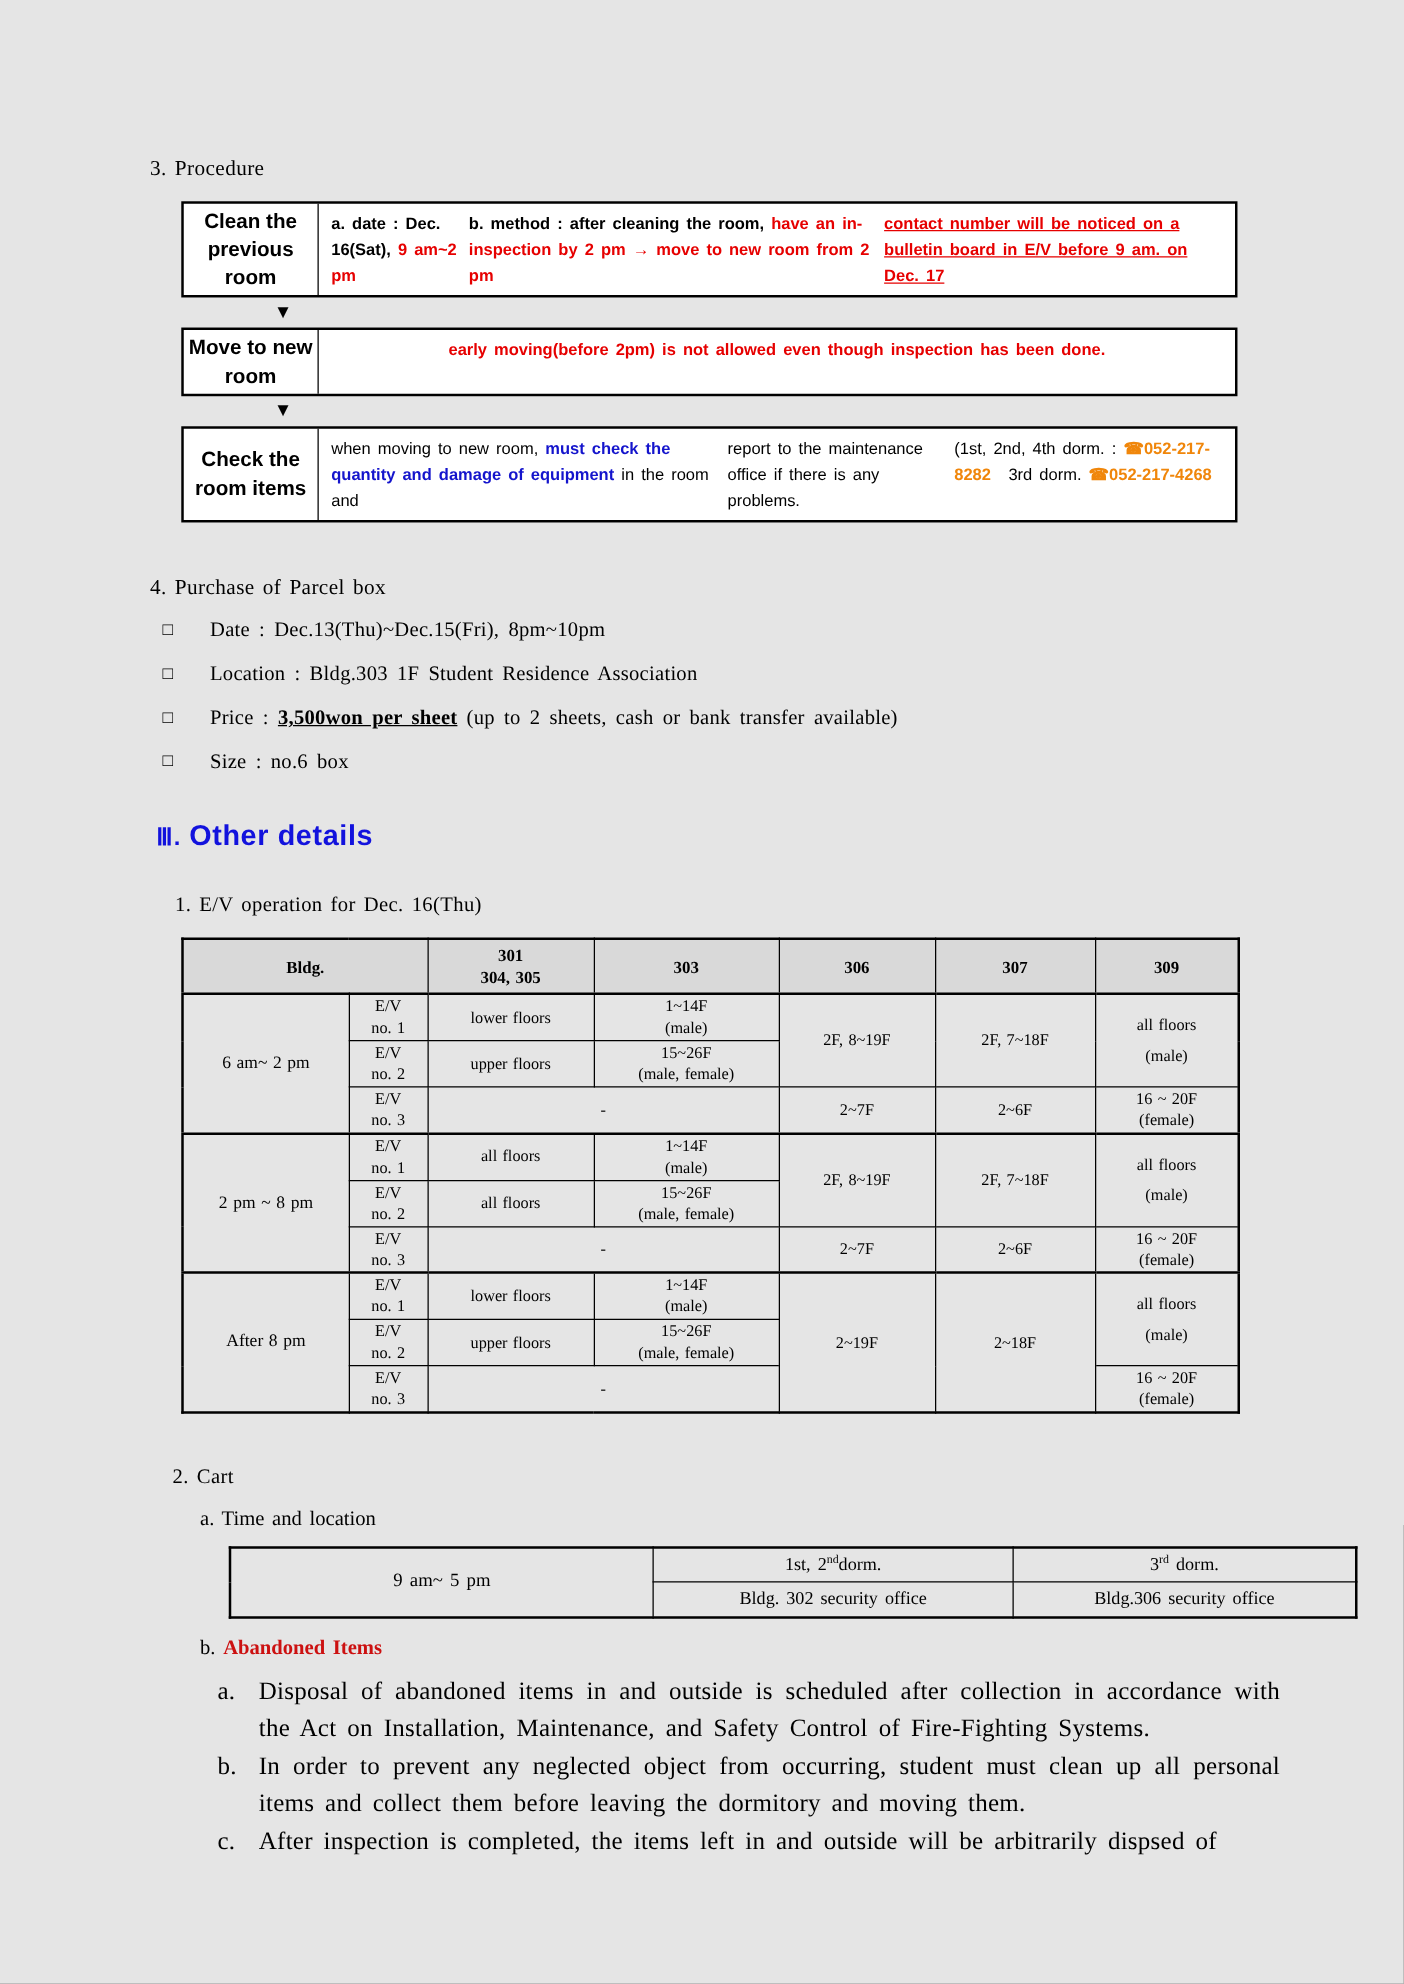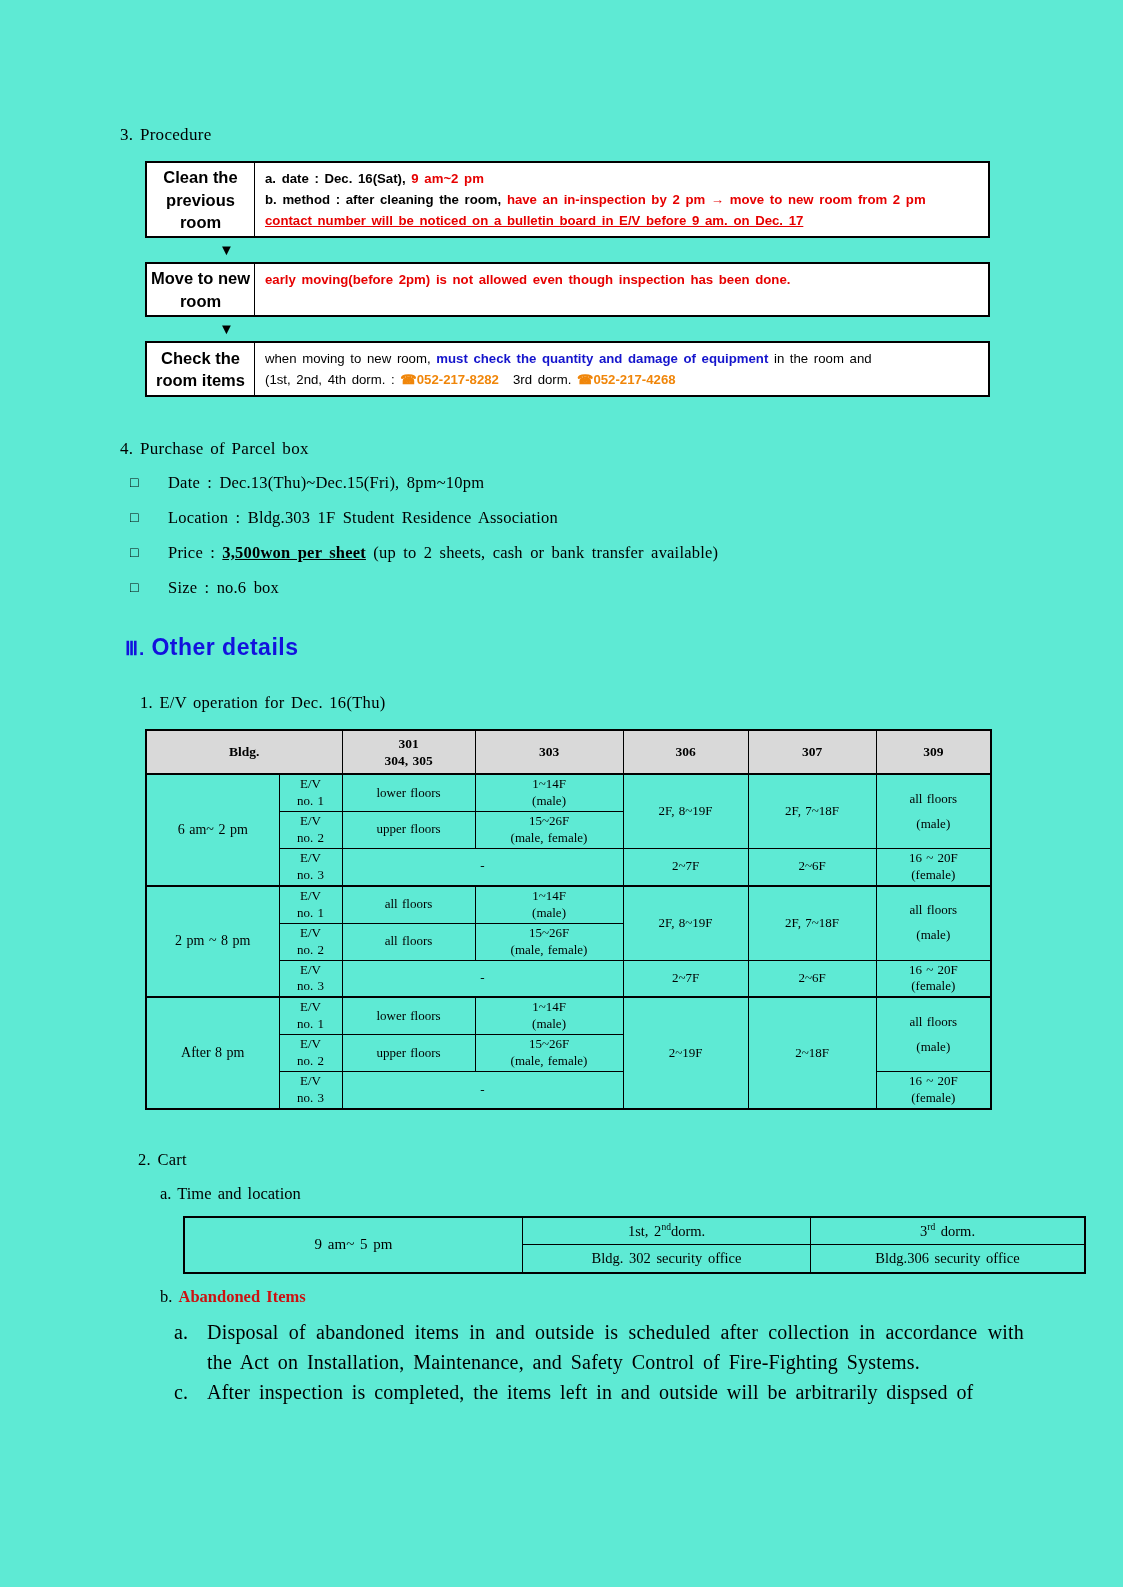--- a/index.html
+++ b/index.html
@@ -1,21 +1,21 @@
 <!DOCTYPE html>
 <html><head>
 <meta charset="utf-8">
 <style>
   * { margin:0; padding:0; box-sizing:border-box; }
   html,body { background:#888; }
   .page {
     position:relative;
     width:1123px; height:1587px;
     margin:0 auto;
-    background:#5eead4;
+    background:#e5e5e5;
     font-family:"Liberation Serif", serif;
     color:#000;
     padding:125px 0 0 118px;
     overflow:hidden;
   }
   
   .h-serif { font-size:17px; letter-spacing:0.3px; word-spacing:2px; }
   .sec3 { margin:0 0 16px 2px; }
   .sec4 { margin:42px 0 0 2px; }
   .evop { margin:32px 0 0 22px; font-size:16.5px; }
@@ -27,21 +27,21 @@
   
   .flow { width:845px; margin-left:27px; font-family:"Liberation Sans", sans-serif; }
   .stepbox { display:flex; border:2px solid #000; background:#fff; }
   .steplabel {
     width:108px; flex:0 0 108px;
     border-right:1px solid #000;
     display:flex; align-items:center; justify-content:center; text-align:center;
     font-weight:bold; font-size:16.5px; line-height:1.35; padding:3px 2px;
   }
   .stepcontent {
-    flex:1; padding:5px 10px; display:flex; flex-direction:column; justify-content:flex-start;
+    flex:1; padding:5px 10px; display:flex; flex-direction:row; justify-content:center;
     font-size:13.2px; line-height:1.6; word-spacing:2px;
   }
   .b { font-weight:bold; }
   .redb { color:#e60000; font-weight:bold; }
   .redbu { color:#e60000; font-weight:bold; text-decoration:underline; }
   .blueb { color:#1414cc; font-weight:bold; }
   .orangeb { color:#f0860a; font-weight:bold; }
   .note-line { font-size:12.2px; }
   .flow-arrow { display:block; margin:3px 0 3px 74px; font-size:15px; color:#000; line-height:1.2; }
 
@@ -109,20 +109,21 @@
         <div><span class="redb">early moving(before 2pm) is not allowed even though inspection has been done.</span></div>
       </div>
     </div>
 
     <span class="flow-arrow">▼</span>
 
     <div class="stepbox">
       <div class="steplabel">Check the room items</div>
       <div class="stepcontent">
         <div><span>when moving to new room, </span><span class="blueb">must check the quantity and damage of equipment</span><span> in the room and</span></div>
+        <div><span>report to the maintenance office if there is any problems.</span></div>
         <div><span>(1st, 2nd, 4th dorm. : </span><span class="orangeb">☎052-217-8282</span><span style="margin-left:14px">3rd dorm. </span><span class="orangeb">☎052-217-4268</span></div>
       </div>
     </div>
   </div>
 
   <div class="h-serif sec4">4. Purchase of Parcel box</div>
 
   <ul class="parcel-list">
     <li><span class="cbx">□</span><span>Date : Dec.13(Thu)~Dec.15(Fri), 8pm~10pm</span></li>
     <li><span class="cbx">□</span><span>Location : Bldg.303 1F Student Residence Association</span></li>
@@ -265,16 +266,17 @@
     </tr>
   </tbody>
     </table>
 
   <div class="subb">
     <span>b. </span><span class="red-bold">Abandoned Items</span>
   </div>
 
   <div class="aband">
     <p><span class="marker">a.</span><span>Disposal of abandoned items in and outside is scheduled after collection in accordance with the Act on Installation, Maintenance, and Safety Control of Fire-Fighting Systems.</span></p>
+    <p><span class="marker">b.</span><span>In order to prevent any neglected object from occurring, student must clean up all personal items and collect them before leaving the dormitory and moving them.</span></p>
     <p><span class="marker">c.</span><span>After inspection is completed, the items left in and outside will be arbitrarily dispsed of</span></p>
   </div>
 
 </div>
 
 </body></html>

